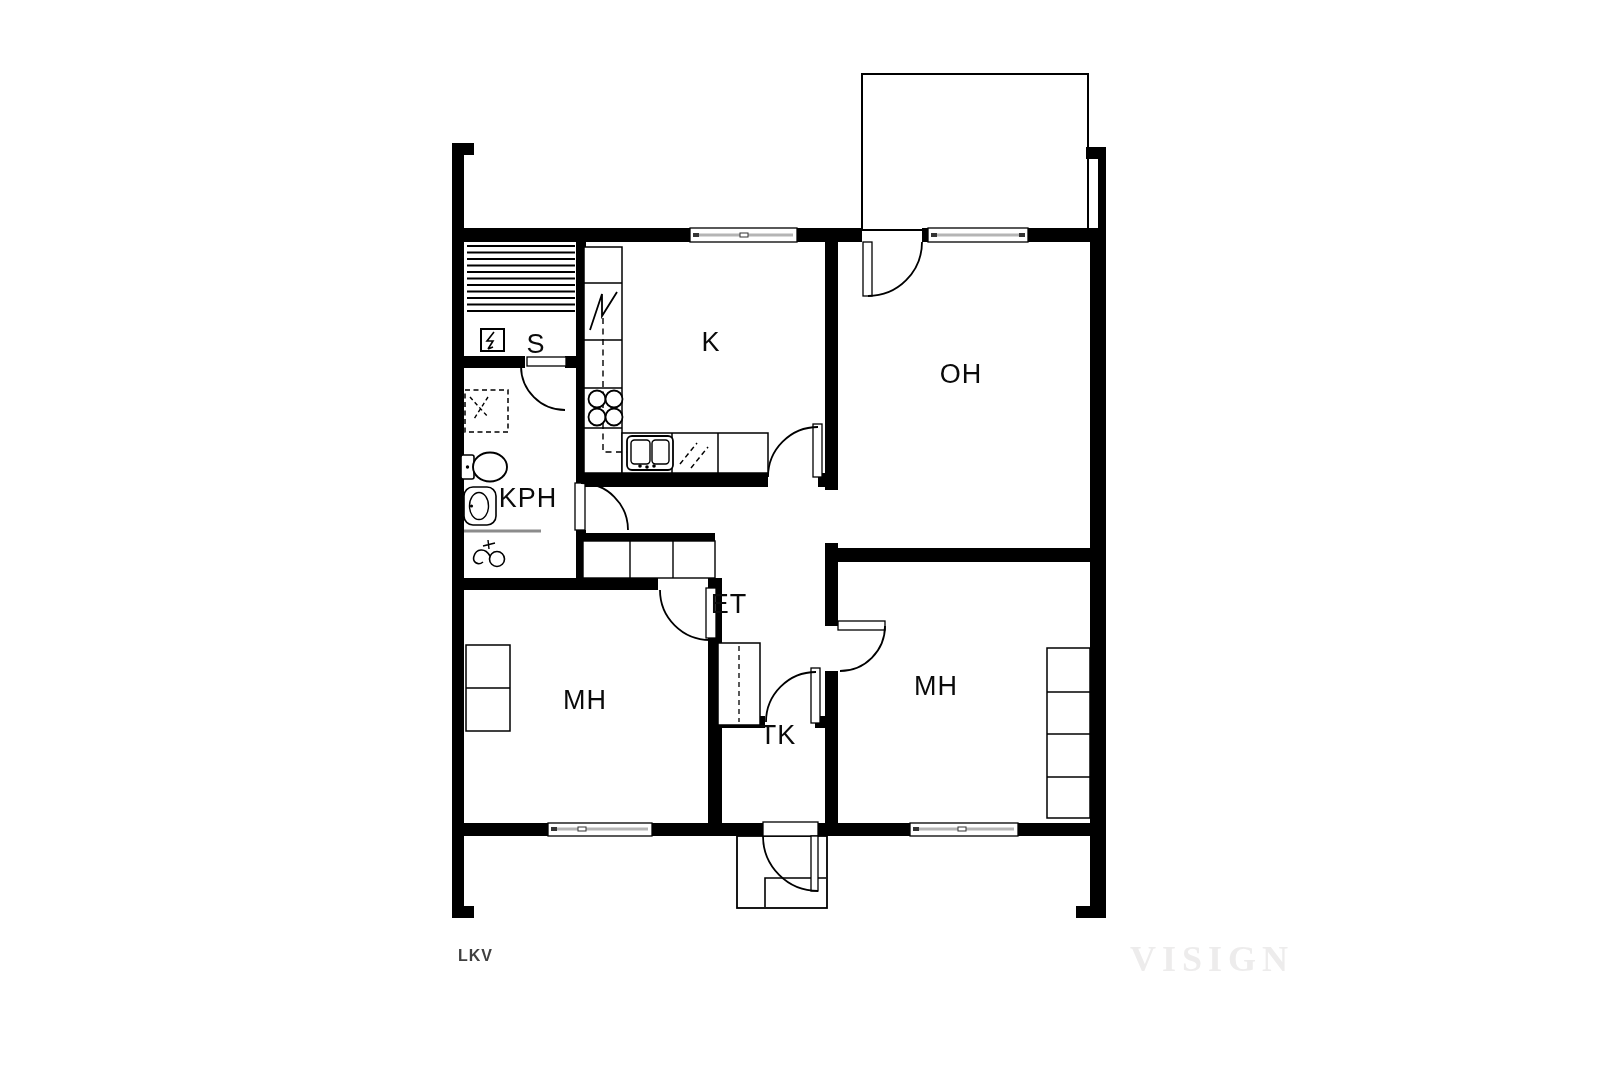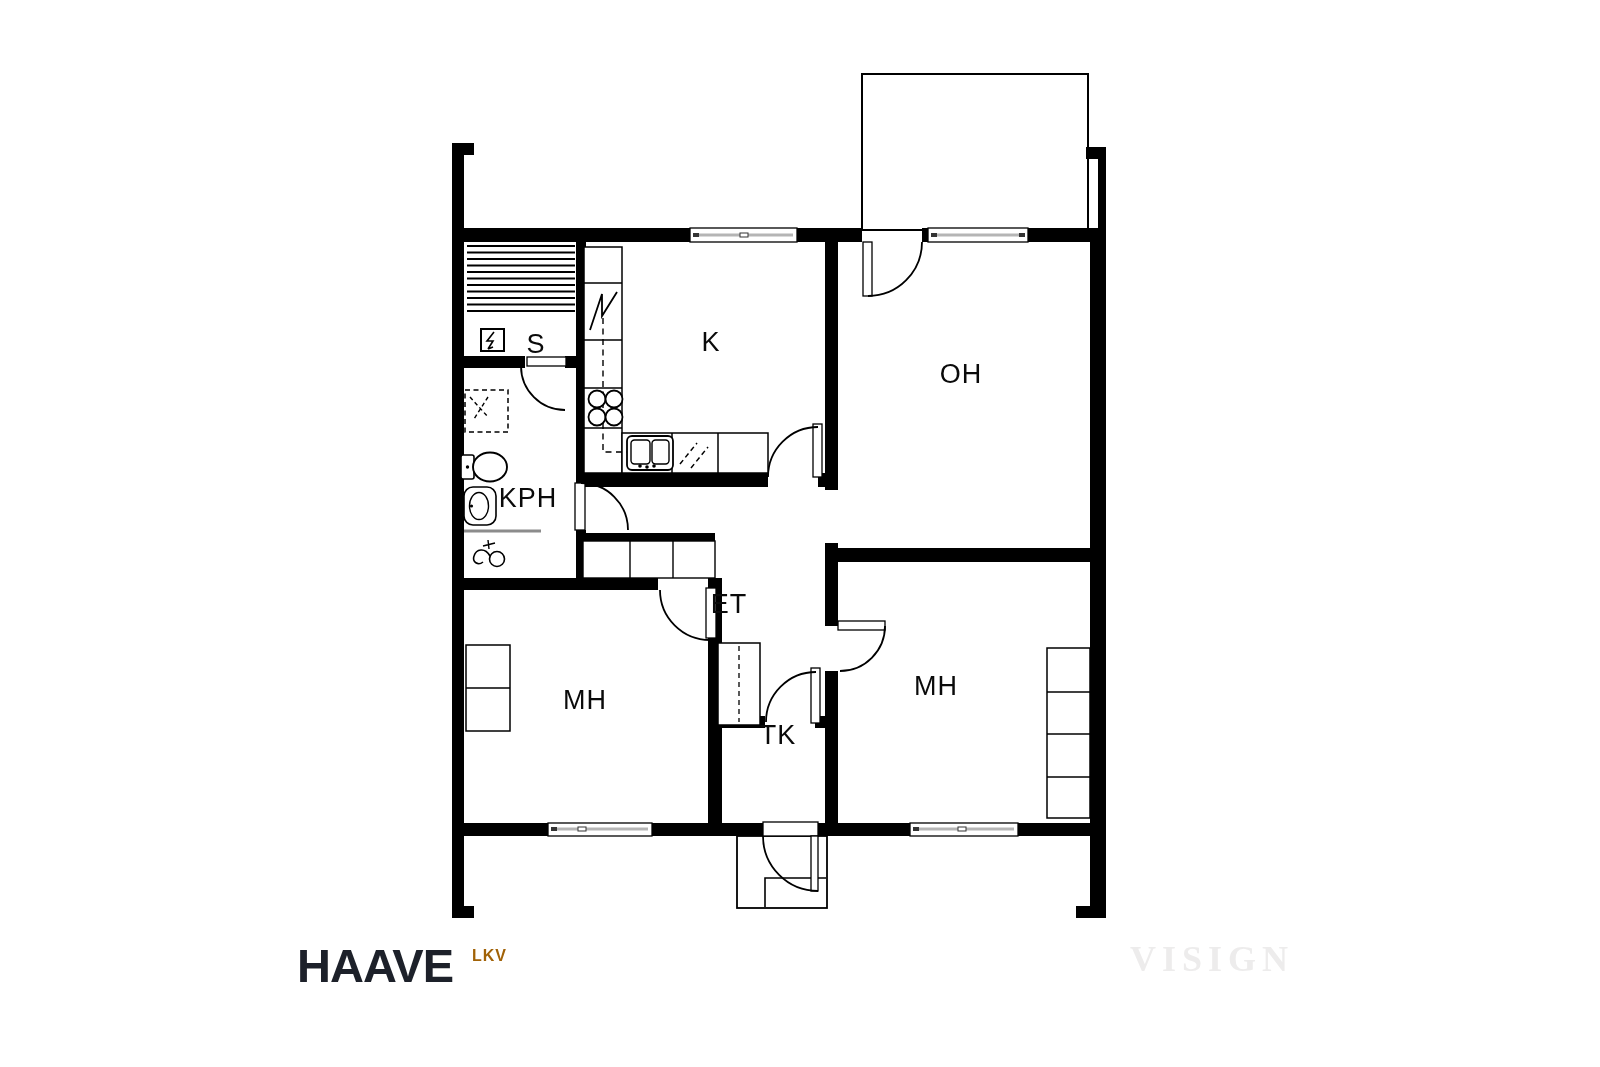--- a/index.html
+++ b/index.html
@@ -3,22 +3,22 @@
 <meta charset="utf-8">
 <style>
   html,body{margin:0;padding:0;background:#ffffff;}
   .stage{position:relative;width:1600px;height:1067px;background:#ffffff;overflow:hidden;
          font-family:"Liberation Sans", sans-serif;}
   .plan-svg{position:absolute;left:0;top:0;}
   .room-label{position:absolute;transform:translate(-50%,-50%);
               font-size:27px;color:#0a0a0a;letter-spacing:1px;white-space:nowrap;}
   .brand{position:absolute;left:297px;top:938px;font-size:47px;font-weight:900;
          color:#1d212a;letter-spacing:-1px;}
-  .brand-suffix{position:absolute;left:472px;top:947px;font-size:16px;font-weight:700;
-         color:#a16207;letter-spacing:1px;}
+  .brand-suffix{position:absolute;left:458px;top:947px;font-size:16px;font-weight:700;
+         color:#404040;letter-spacing:1px;}
   .disclaimer{position:absolute;left:817px;top:946px;transform:translateX(-50%);
          font-size:22px;color:#000000;}
   .watermark{position:absolute;left:1130px;top:938px;font-family:"Liberation Serif", serif;
          font-weight:700;font-size:36px;color:#edecec;letter-spacing:6px;}
 </style>
 </head>
 <body>
 
 <div class="stage">
 
@@ -235,17 +235,16 @@
 
 <div class="room-label" style="left:536px;top:344px">S</div>
 <div class="room-label" style="left:711px;top:342px">K</div>
 <div class="room-label" style="left:961px;top:374px">OH</div>
 <div class="room-label" style="left:528px;top:498px">KPH</div>
 <div class="room-label" style="left:729px;top:604px">ET</div>
 <div class="room-label" style="left:585px;top:700px">MH</div>
 <div class="room-label" style="left:936px;top:686px">MH</div>
 <div class="room-label" style="left:778px;top:735px">TK</div>
 
-<div class="brand">HAAVE</div>
 <div class="brand-suffix">LKV</div>
 <div class="watermark">VISIGN</div>
 
 </div>
 
 </body></html>

